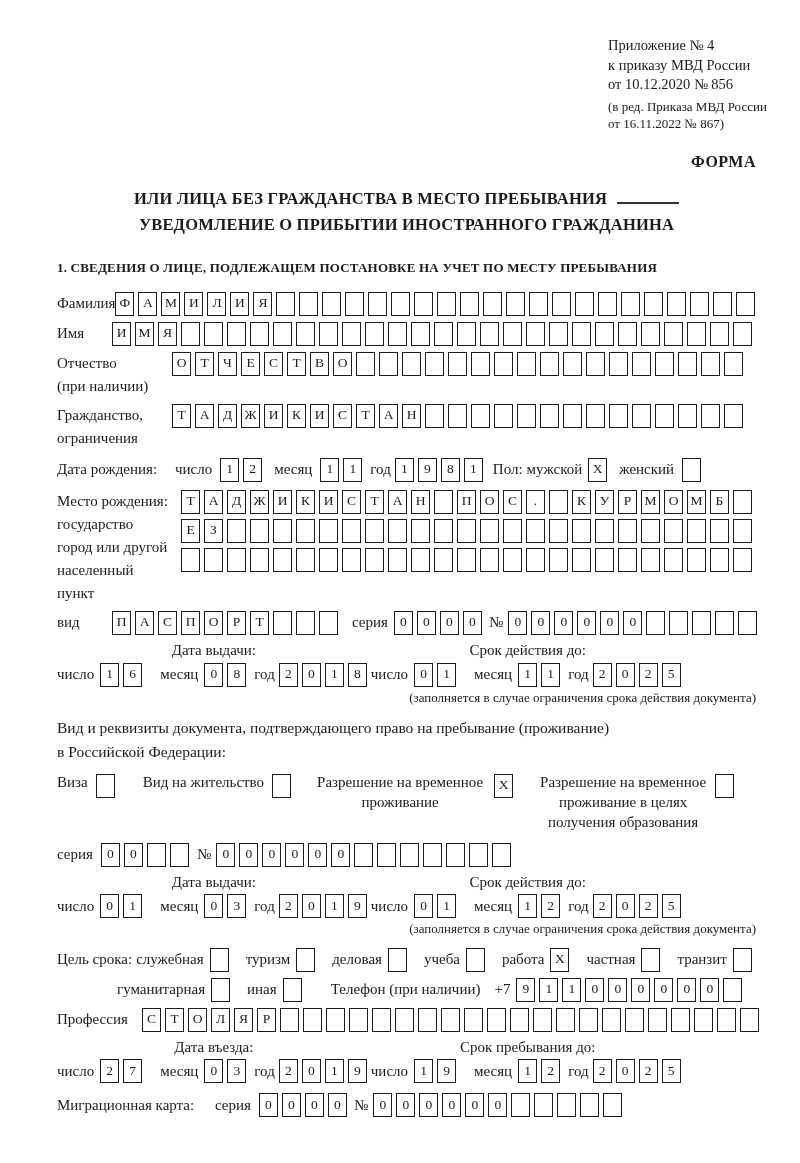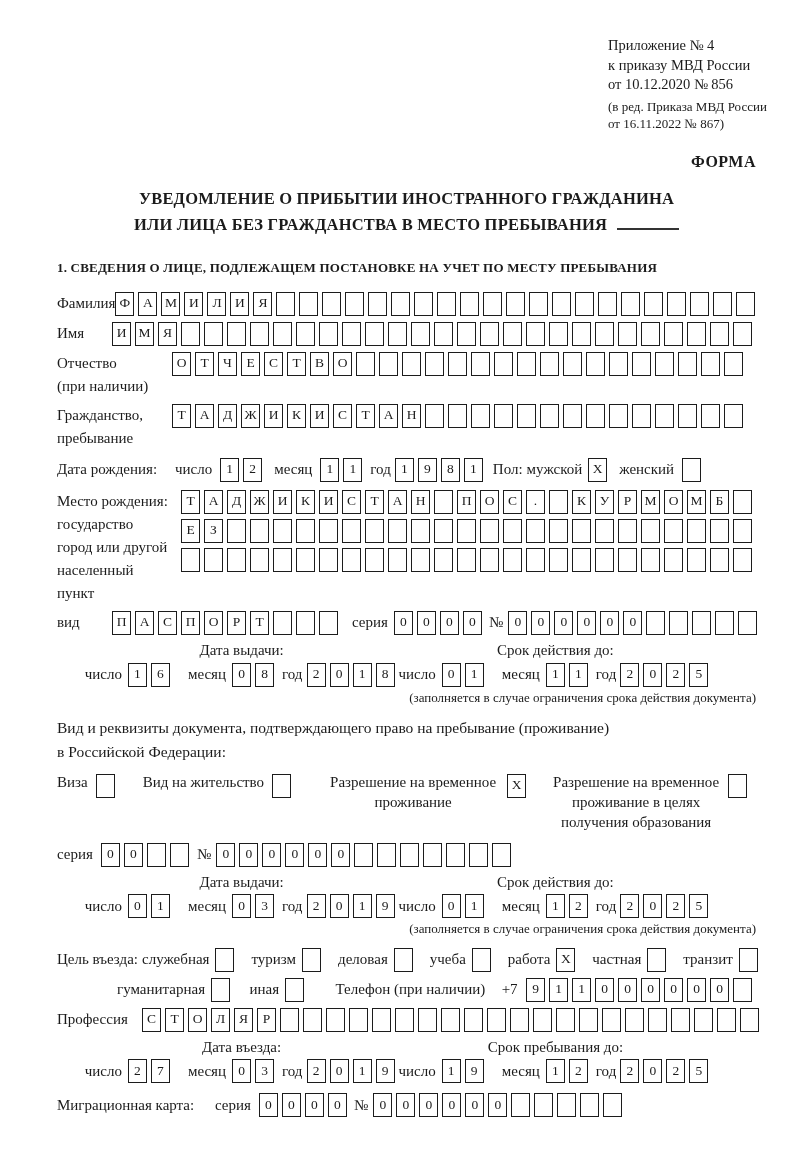--- a/index.html
+++ b/index.html
@@ -20,21 +20,21 @@
   .frow{display:flex;align-items:center;margin-bottom:6px;}
   .frow-top{display:flex;align-items:flex-start;margin-bottom:6px;}
   .lab{flex:0 0 auto;}
   .w55{flex:0 0 55px;}
   .labcol{flex:0 0 115px;line-height:23px;}
   .stack .cellrow{margin-bottom:5px;}
   .small-gap{margin-left:10px;margin-right:6px;}
   
   .dochead{text-align:center;font-size:15px;margin:4px 0 8px 0;}
   
-  .dates{display:flex;justify-content:center;margin-top:4px;}
+  .dates{display:flex;justify-content:flex-start;margin-top:4px;}
   .dgroup .dhead{text-align:center;font-size:15px;margin-bottom:3px;}
   .dfields{display:flex;align-items:center;}
   .dfields .lab{margin-right:6px;}
   .dfields .gap{margin-left:14px;}
   .note{font-size:13px;text-align:right;margin:3px 0 10px 0;}
   
   .intro{font-size:15.5px;line-height:1.55;}
   .opts{display:flex;align-items:flex-start;margin-top:8px;margin-bottom:10px;}
   .opt{display:flex;align-items:flex-start;}
   .opt .txt{text-align:center;line-height:1.35;}
@@ -53,22 +53,22 @@
     <div>к приказу МВД России</div>
     <div>от 10.12.2020 № 856</div>
     <div class="rev">
       <div>(в ред. Приказа МВД России</div>
       <div>от 16.11.2022 № 867)</div>
     </div>
   </div>
   <div class="forma bold">ФОРМА</div>
 
   <div class="title bold">
+    <div><span>ИЛИ ЛИЦА БЕЗ ГРАЖДАНСТВА В МЕСТО ПРЕБЫВАНИЯ</span><span class="uline"></span></div>
     <div>УВЕДОМЛЕНИЕ О ПРИБЫТИИ ИНОСТРАННОГО ГРАЖДАНИНА</div>
-    <div><span>ИЛИ ЛИЦА БЕЗ ГРАЖДАНСТВА В МЕСТО ПРЕБЫВАНИЯ</span><span class="uline"></span></div>
   </div>
 
   <div class="sect bold">1. СВЕДЕНИЯ О ЛИЦЕ, ПОДЛЕЖАЩЕМ ПОСТАНОВКЕ НА УЧЕТ ПО МЕСТУ ПРЕБЫВАНИЯ</div>
 
   <div class="frow">
     <span class="lab w55">Фамилия</span>
     <span class="cellrow">
         <span class="cell">Ф</span>
         <span class="cell">А</span>
         <span class="cell">М</span>
@@ -164,21 +164,21 @@
         <span class="cell"></span>
         <span class="cell"></span>
         <span class="cell"></span>
         <span class="cell"></span>
       </span>
   </div>
 
   <div class="frow-top">
     <span class="labcol">
       <div>Гражданство,</div>
-      <div>пребывание</div>
+      <div>ограничения</div>
     </span>
     <span class="cellrow">
         <span class="cell">Т</span>
         <span class="cell">А</span>
         <span class="cell">Д</span>
         <span class="cell">Ж</span>
         <span class="cell">И</span>
         <span class="cell">К</span>
         <span class="cell">И</span>
         <span class="cell">С</span>
@@ -418,21 +418,21 @@
       <span class="cellrow">
           <span class="cell"></span>
         </span>
     </div>
     <div class="opt" style="margin-left:24px;">
       <span class="txt">Вид на жительство</span>
       <span class="cellrow">
           <span class="cell"></span>
         </span>
     </div>
-    <div class="opt" style="margin-left:32px;">
+    <div class="opt" style="margin-left:19px;">
       <span class="txt" style="width:172px;">Разрешение на временное проживание</span>
       <span class="cellrow">
           <span class="cell">X</span>
         </span>
     </div>
     <div class="opt" style="margin-left:22px;">
       <span class="txt" style="width:168px;">Разрешение на временное проживание в целях получения образования</span>
       <span class="cellrow">
           <span class="cell"></span>
         </span>
@@ -507,21 +507,21 @@
             <span class="cell">0</span>
             <span class="cell">2</span>
             <span class="cell">5</span>
           </span>
       </div>
     </div>
   </div>
   <div class="note">(заполняется в случае ограничения срока действия документа)</div>
 
   <div class="frow purpose">
-    <span class="lab" style="margin-right:4px;">Цель въезда:</span>
+    <span class="lab" style="margin-right:4px;">Цель срока:</span>
     <span class="opt">
         <span>служебная</span>
         <span class="cellrow">
           <span class="cell"></span>
         </span>
       </span>
     <span class="opt">
         <span>туризм</span>
         <span class="cellrow">
           <span class="cell"></span>
@@ -552,21 +552,21 @@
         </span>
       </span>
     <span class="opt" style="margin-right:0;">
         <span>транзит</span>
         <span class="cellrow">
           <span class="cell"></span>
         </span>
       </span>
   </div>
 
-  <div class="frow purpose" style="margin-left:60px;justify-content:space-between;">
+  <div class="frow purpose" style="margin-left:60px;">
     <span class="opt">
         <span>гуманитарная</span>
         <span class="cellrow">
           <span class="cell"></span>
         </span>
       </span>
     <span class="opt">
         <span>иная</span>
         <span class="cellrow">
           <span class="cell"></span>

